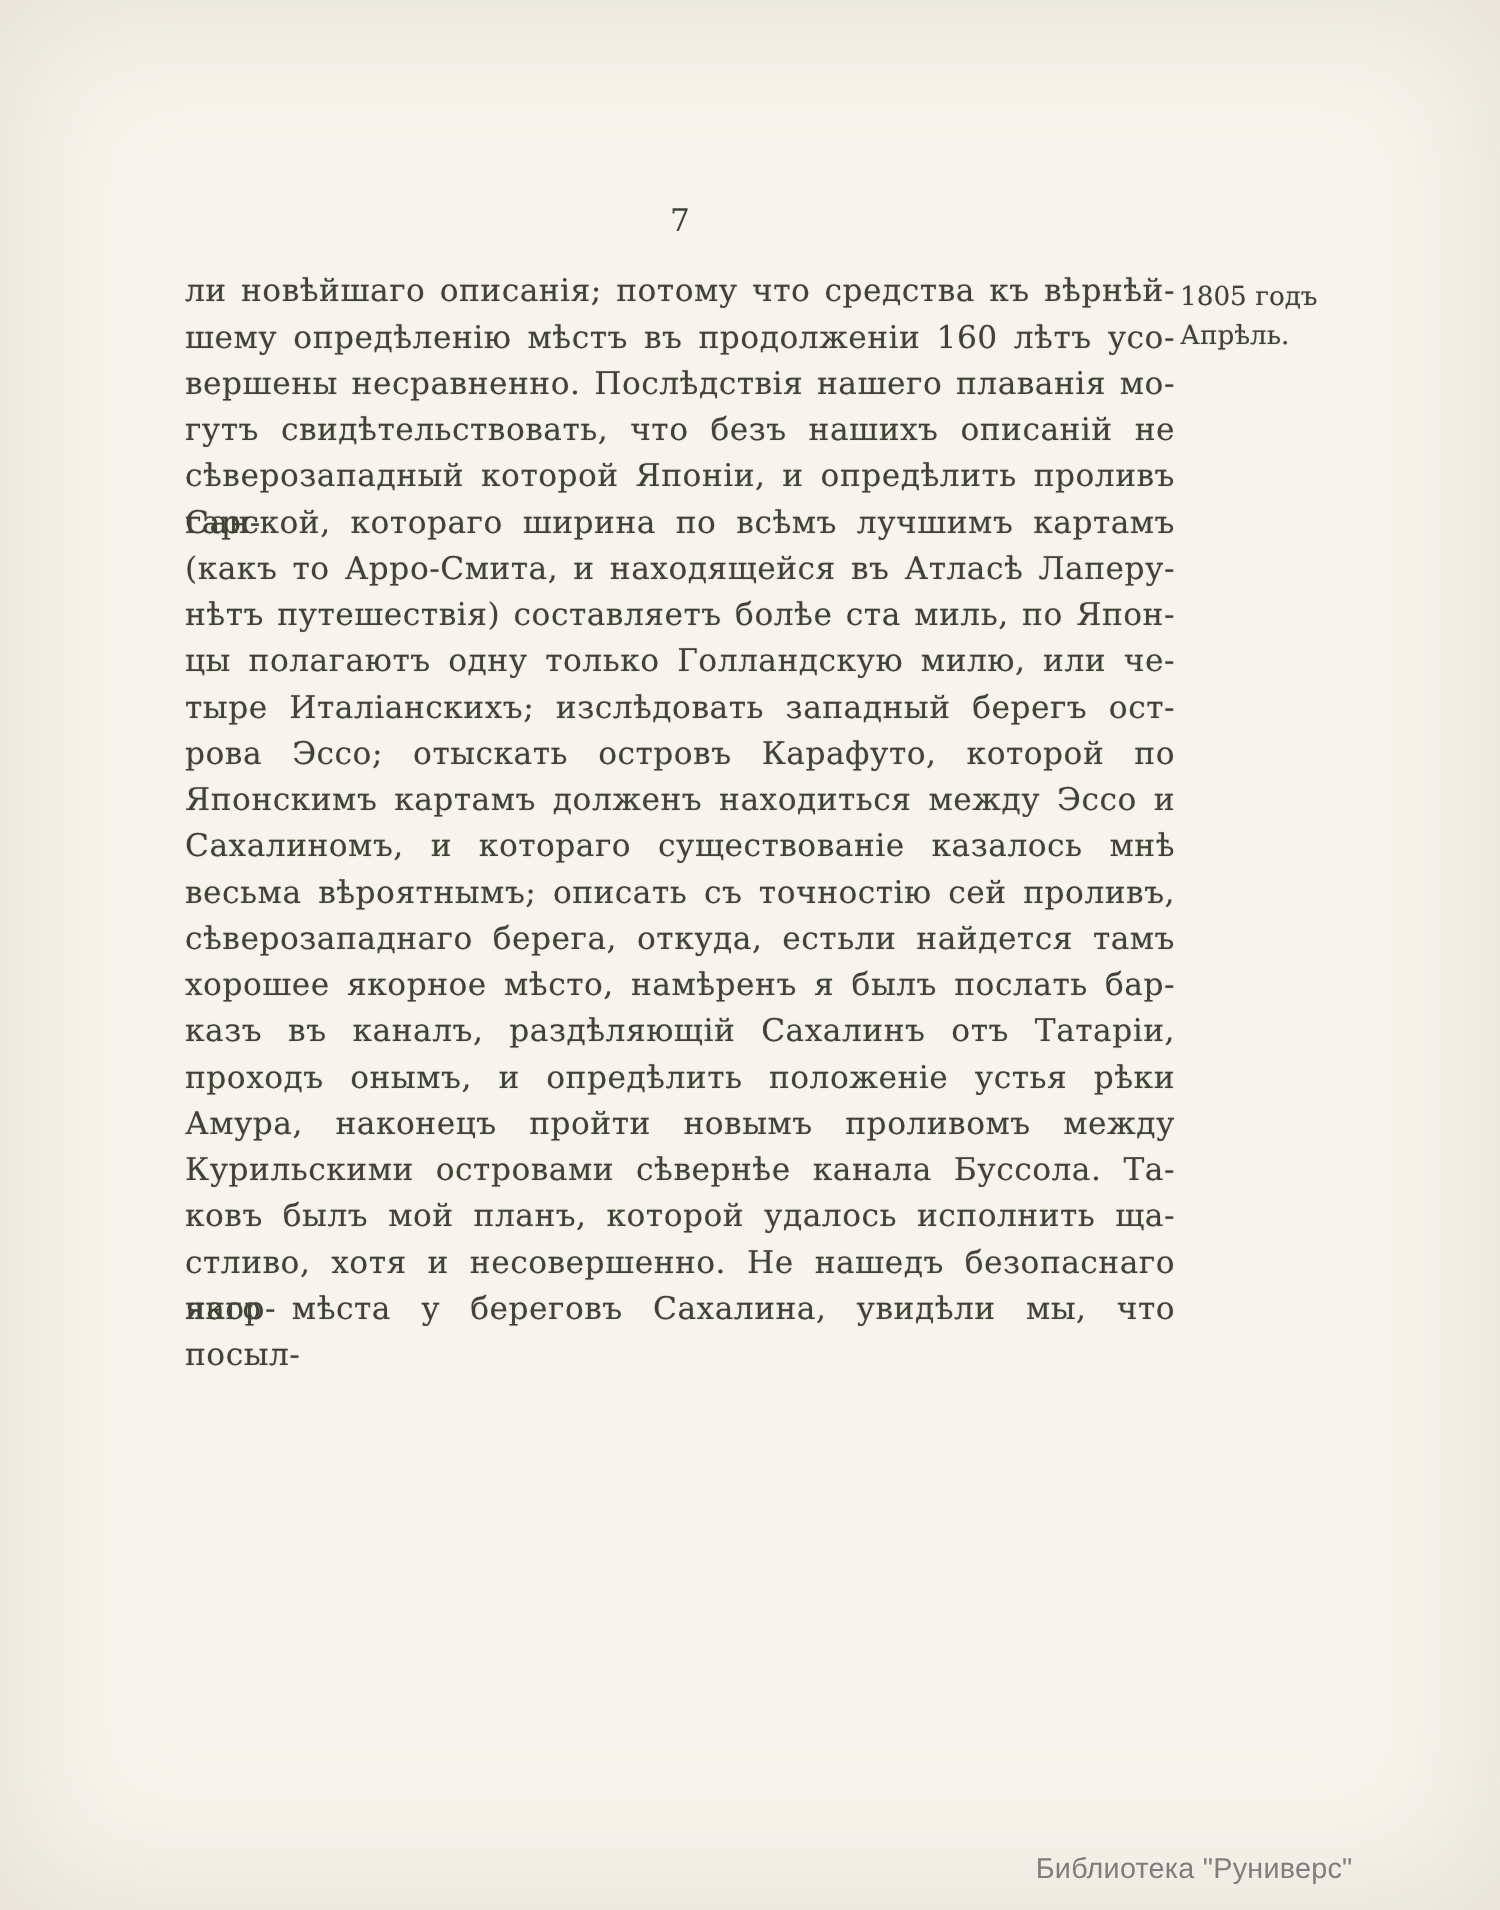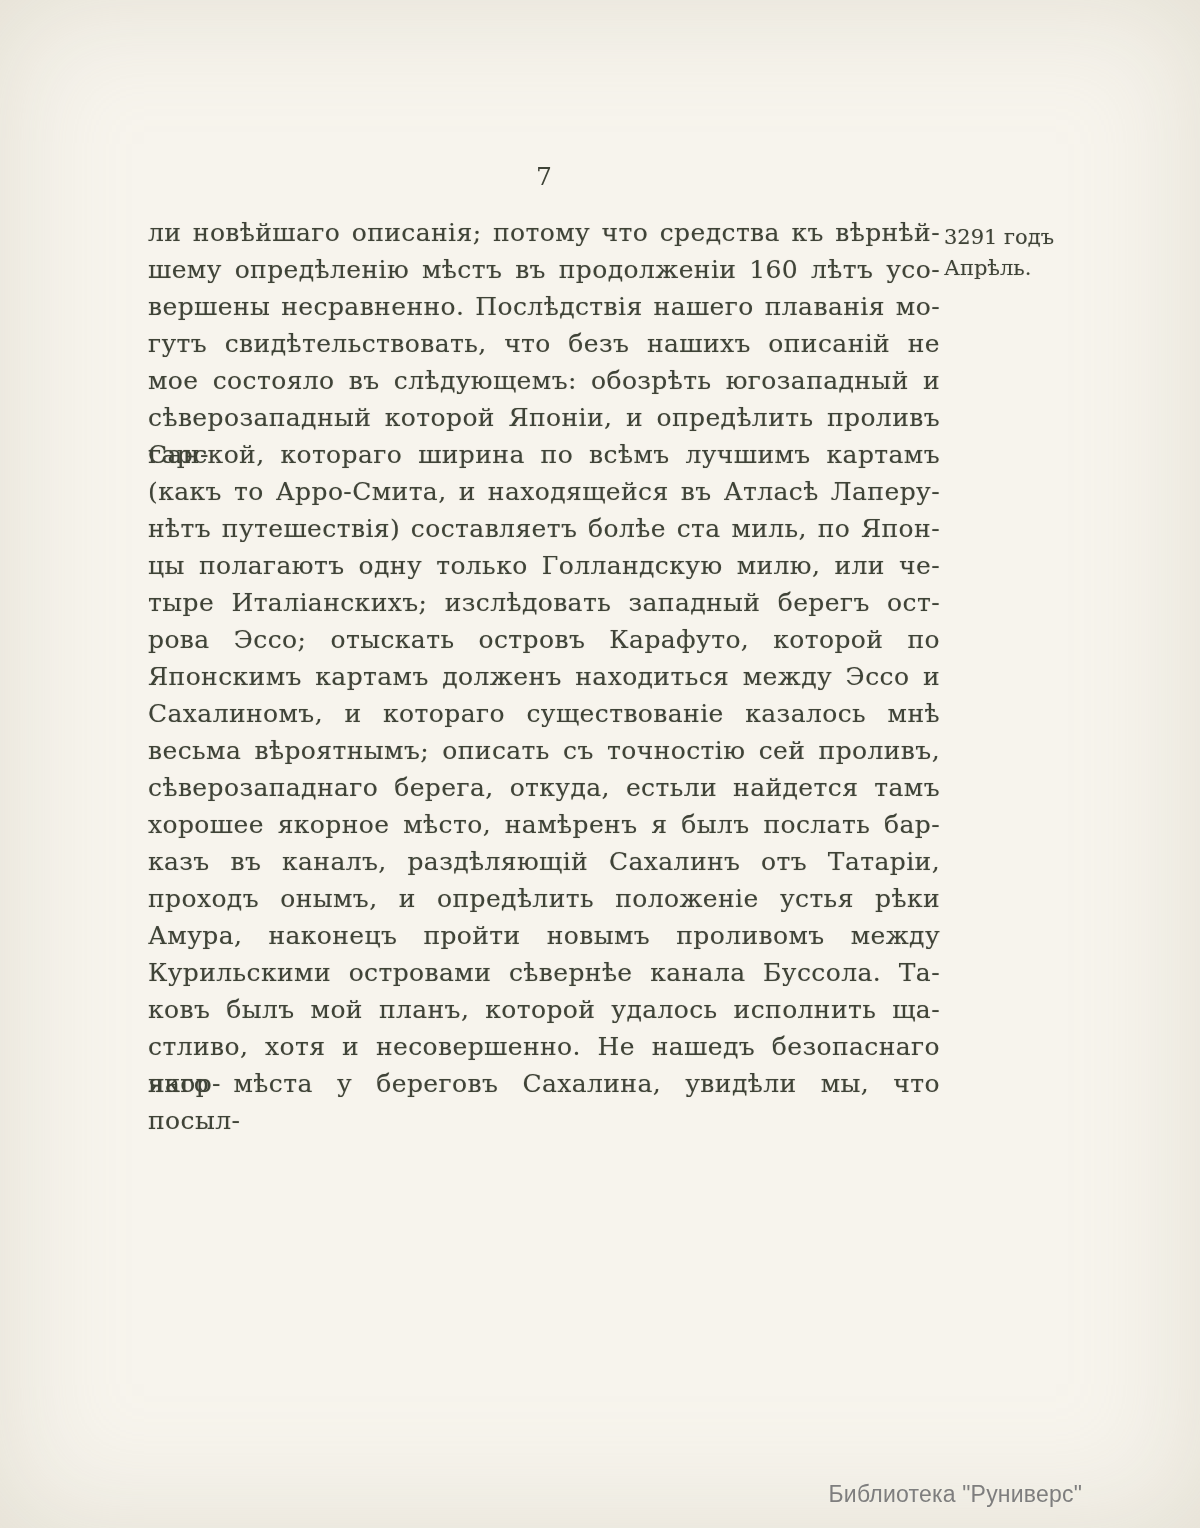--- a/index.html
+++ b/index.html
@@ -67,30 +67,29 @@
   }
 </style>
 </head>
 <body>
 
 <div class="page">
 
   <div class="page-number">7</div>
 
   <div class="margin-note">
-    <span class="mn-line">3291 годъ</span>
+    <span class="mn-line">1805 годъ</span>
     <span class="mn-line">Апрѣль.</span>
   </div>
 
   <div class="body-text">
       <div class="line">ли новѣйшаго описанія; потому что средства къ вѣрнѣй-</div>
       <div class="line">шему опредѣленію мѣстъ въ продолженіи 160 лѣтъ усо-</div>
       <div class="line">вершены несравненно. Послѣдствія нашего плаванія мо-</div>
       <div class="line">гутъ свидѣтельствовать, что безъ нашихъ описаній не</div>
-      <div class="line">мое состояло въ слѣдующемъ: обозрѣть югозападный и</div>
       <div class="line">сѣверозападный которой Японіи, и опредѣлить проливъ Сан-</div>
       <div class="line">гарской, котораго ширина по всѣмъ лучшимъ картамъ</div>
       <div class="line">(какъ то Арро-Смита, и находящейся въ Атласѣ Лаперу-</div>
       <div class="line">нѣтъ путешествія) составляетъ болѣе ста миль, по Япон-</div>
       <div class="line">цы полагаютъ одну только Голландскую милю, или че-</div>
       <div class="line">тыре Италіанскихъ; изслѣдовать западный берегъ ост-</div>
       <div class="line">рова Эссо; отыскать островъ Карафуто, которой по</div>
       <div class="line">Японскимъ картамъ долженъ находиться между Эссо и</div>
       <div class="line">Сахалиномъ, и котораго существованіе казалось мнѣ</div>
       <div class="line">весьма вѣроятнымъ; описать съ точностію сей проливъ,</div>

